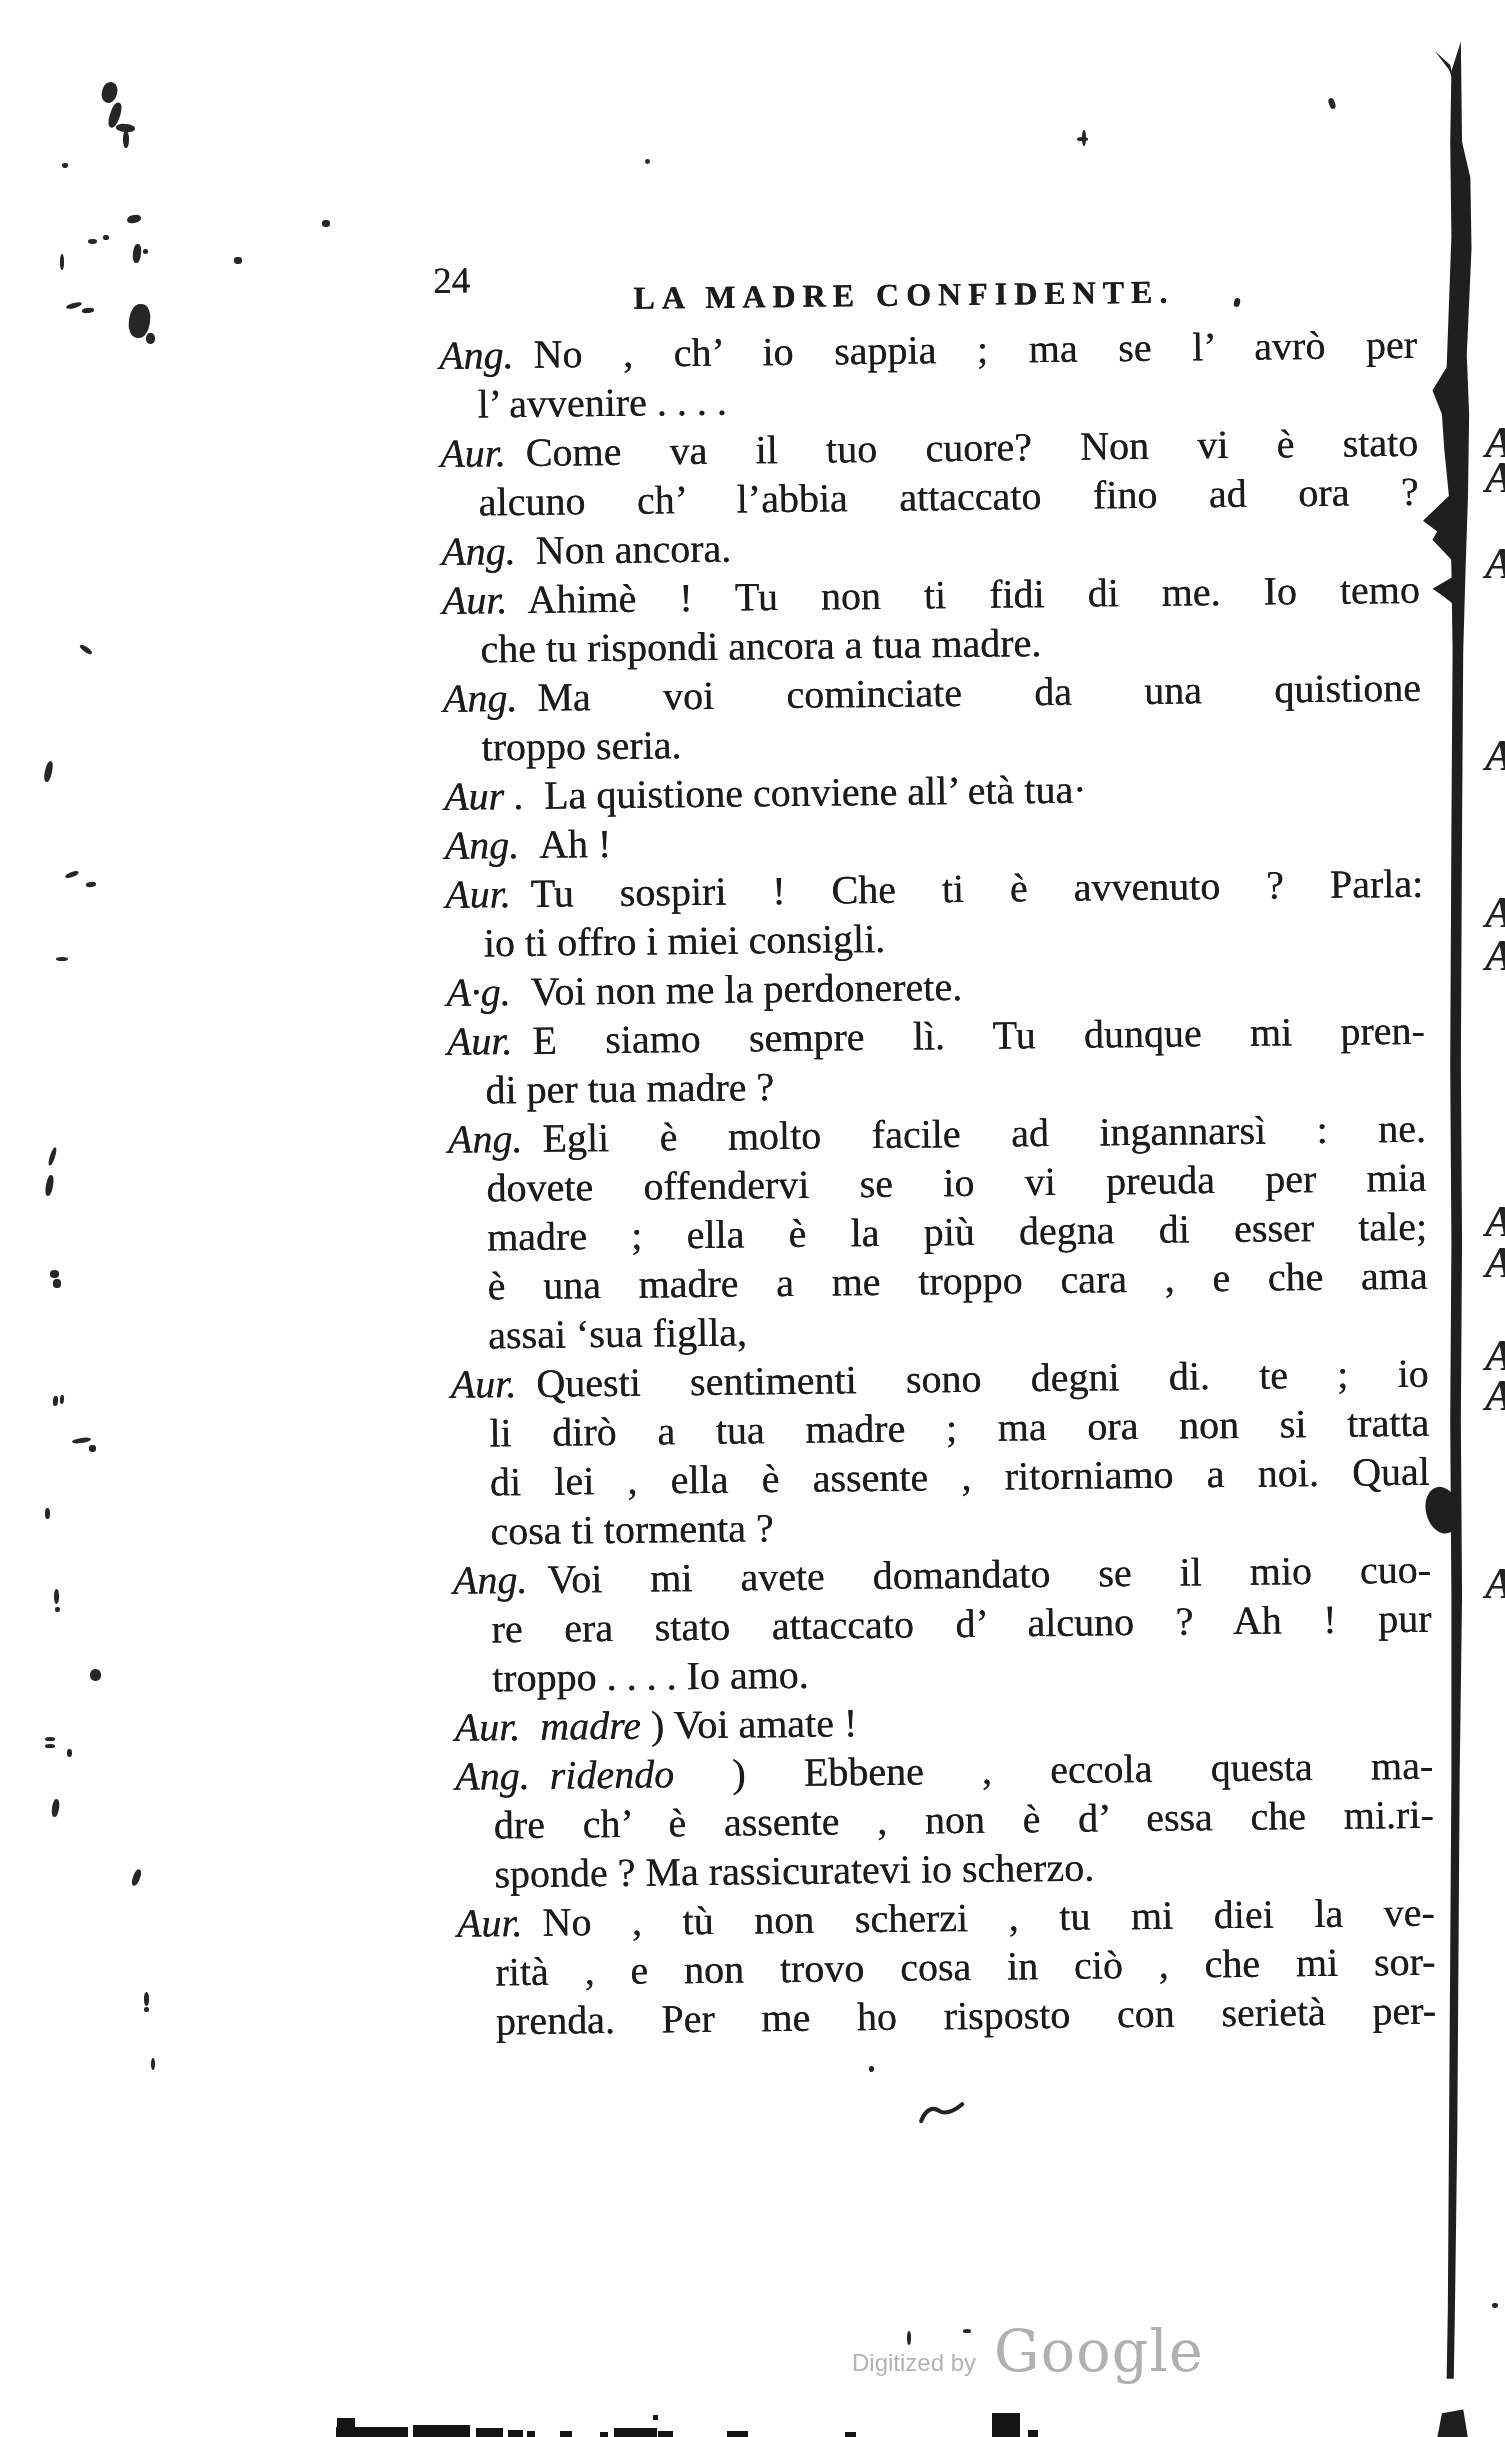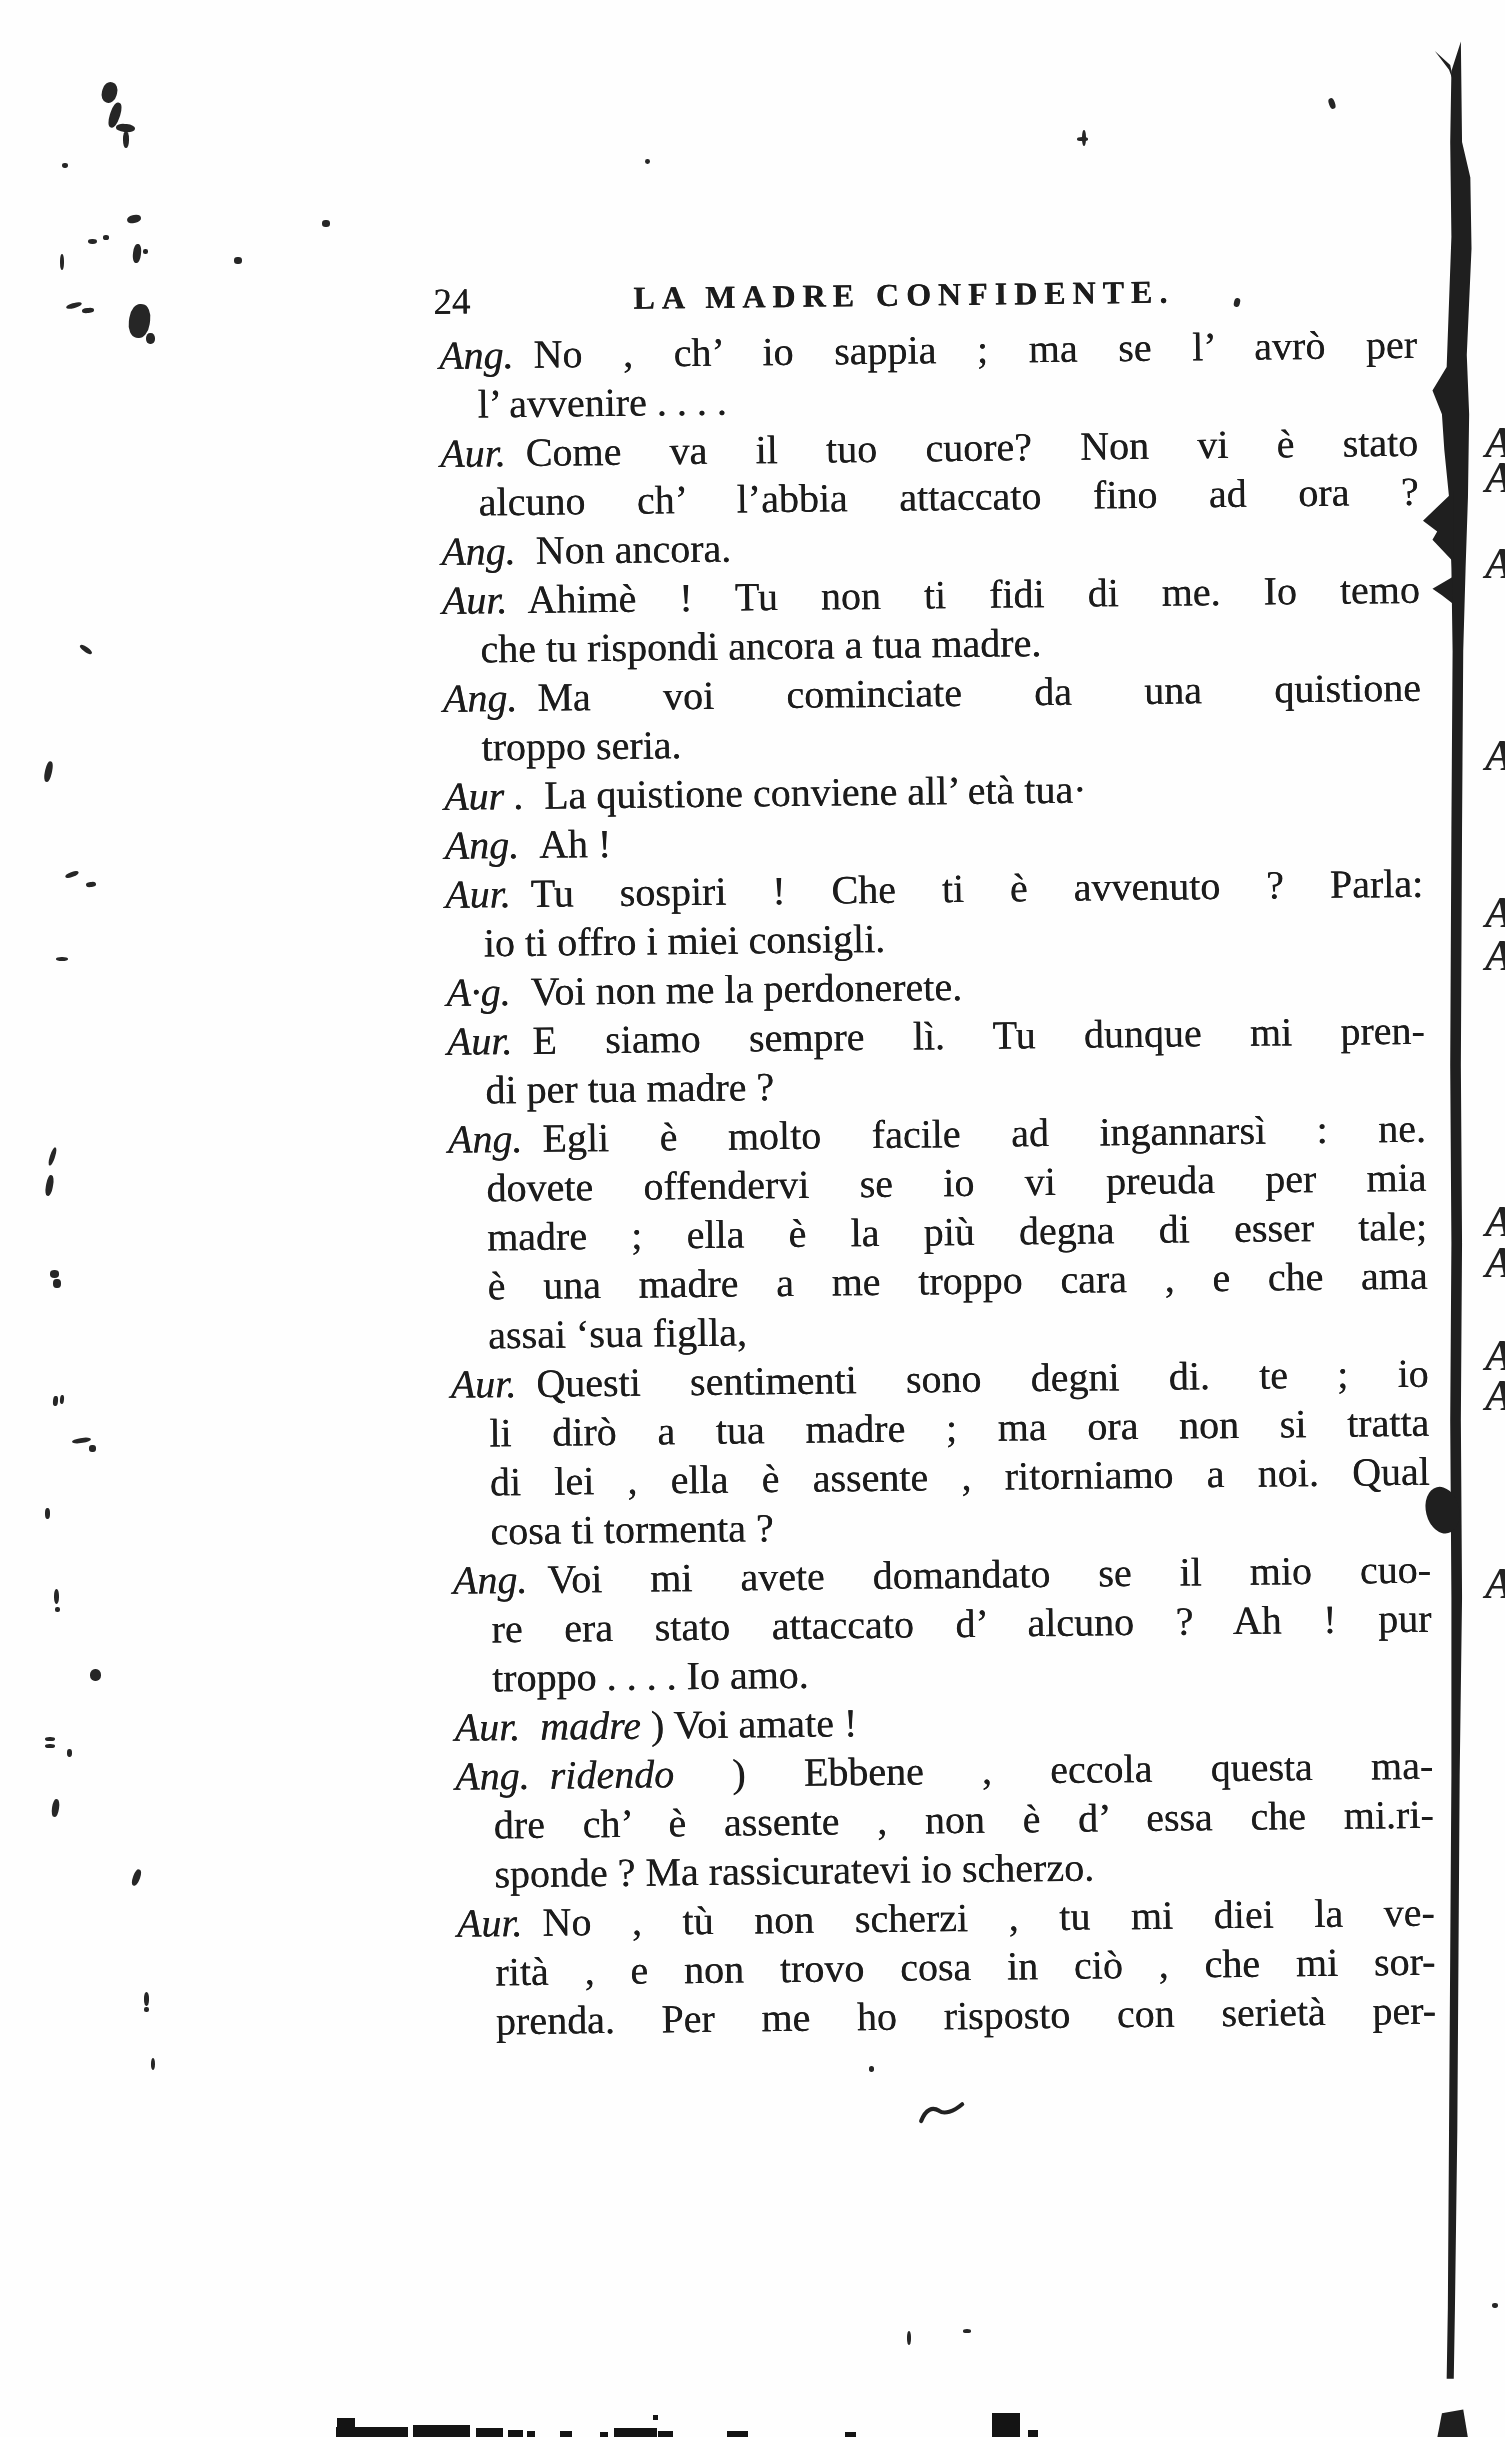--- a/index.html
+++ b/index.html
@@ -1,20 +1,20 @@
 <!DOCTYPE html>
 <html style="font-size:9.5px"><head>
 <meta charset="utf-8">
 <style>
   html,body{margin:0;padding:0;background:#e8e8e8;}
   .page{position:relative;width:1505px;height:2438px;background:#fefefe;overflow:hidden;
         font-family:"Liberation Serif",serif;color:#1c1c1c;}
   .tilt{position:absolute;left:0;top:0;width:1505px;height:2438px;
         transform:rotate(-0.65deg);transform-origin:432px 355px;}
-  .pnum{position:absolute;left:434px;top:280px;font-size:37px;text-shadow:0.3px 0 0 currentColor;}
+  .pnum{position:absolute;left:434px;top:259px;font-size:37px;text-shadow:0.3px 0 0 currentColor;}
   .title{position:absolute;left:634px;top:282px;font-size:32px;font-weight:700;
          letter-spacing:7px;text-shadow:0.3px 0 0 currentColor;}
   .textcol{position:absolute;left:430px;top:331px;width:987px;
            text-shadow:0.3px 0 0 currentColor;}
   .line{width:100%;box-sizing:border-box;font-size:40px;line-height:49px;height:49px;
         white-space:normal;overflow:visible;}
   .line.just{text-align:justify;text-align-last:justify;}
   .line.ind{padding-left:47px;}
   .spk{font-style:italic;margin-right:20px;margin-left:9px;}
   .it{font-style:italic;}
@@ -165,15 +165,19 @@
       <div class="frag" style="left: 1028px; top: 2430px; width: 9.5px; height: 8.3px;"></div>
       <div class="frag" style="left: 653px; top: 2415px; width: 4.7px; height: 4.7px;"></div>
       <div class="frag" style="left: 527px; top: 2431px; width: 8.3px; height: 7px;"></div>
       <div class="frag" style="left: 337px; top: 2418px; width: 18px; height: 9.5px;"></div>
     </div>
 
   <svg class="squig" width="50" height="26" viewBox="0 0 84 44">
     <path d="M4,30 C14,10 26,8 36,16 C44,23 60,20 76,9" stroke="#222" stroke-width="7" fill="none" stroke-linecap="round"></path>
   </svg>
 
+  <div class="wm">
+    <span class="wm-prefix">Digitized by</span>
+    <span class="wm-brand">Google</span>
+  </div>
 
 </div>
 
 
 </body></html>

